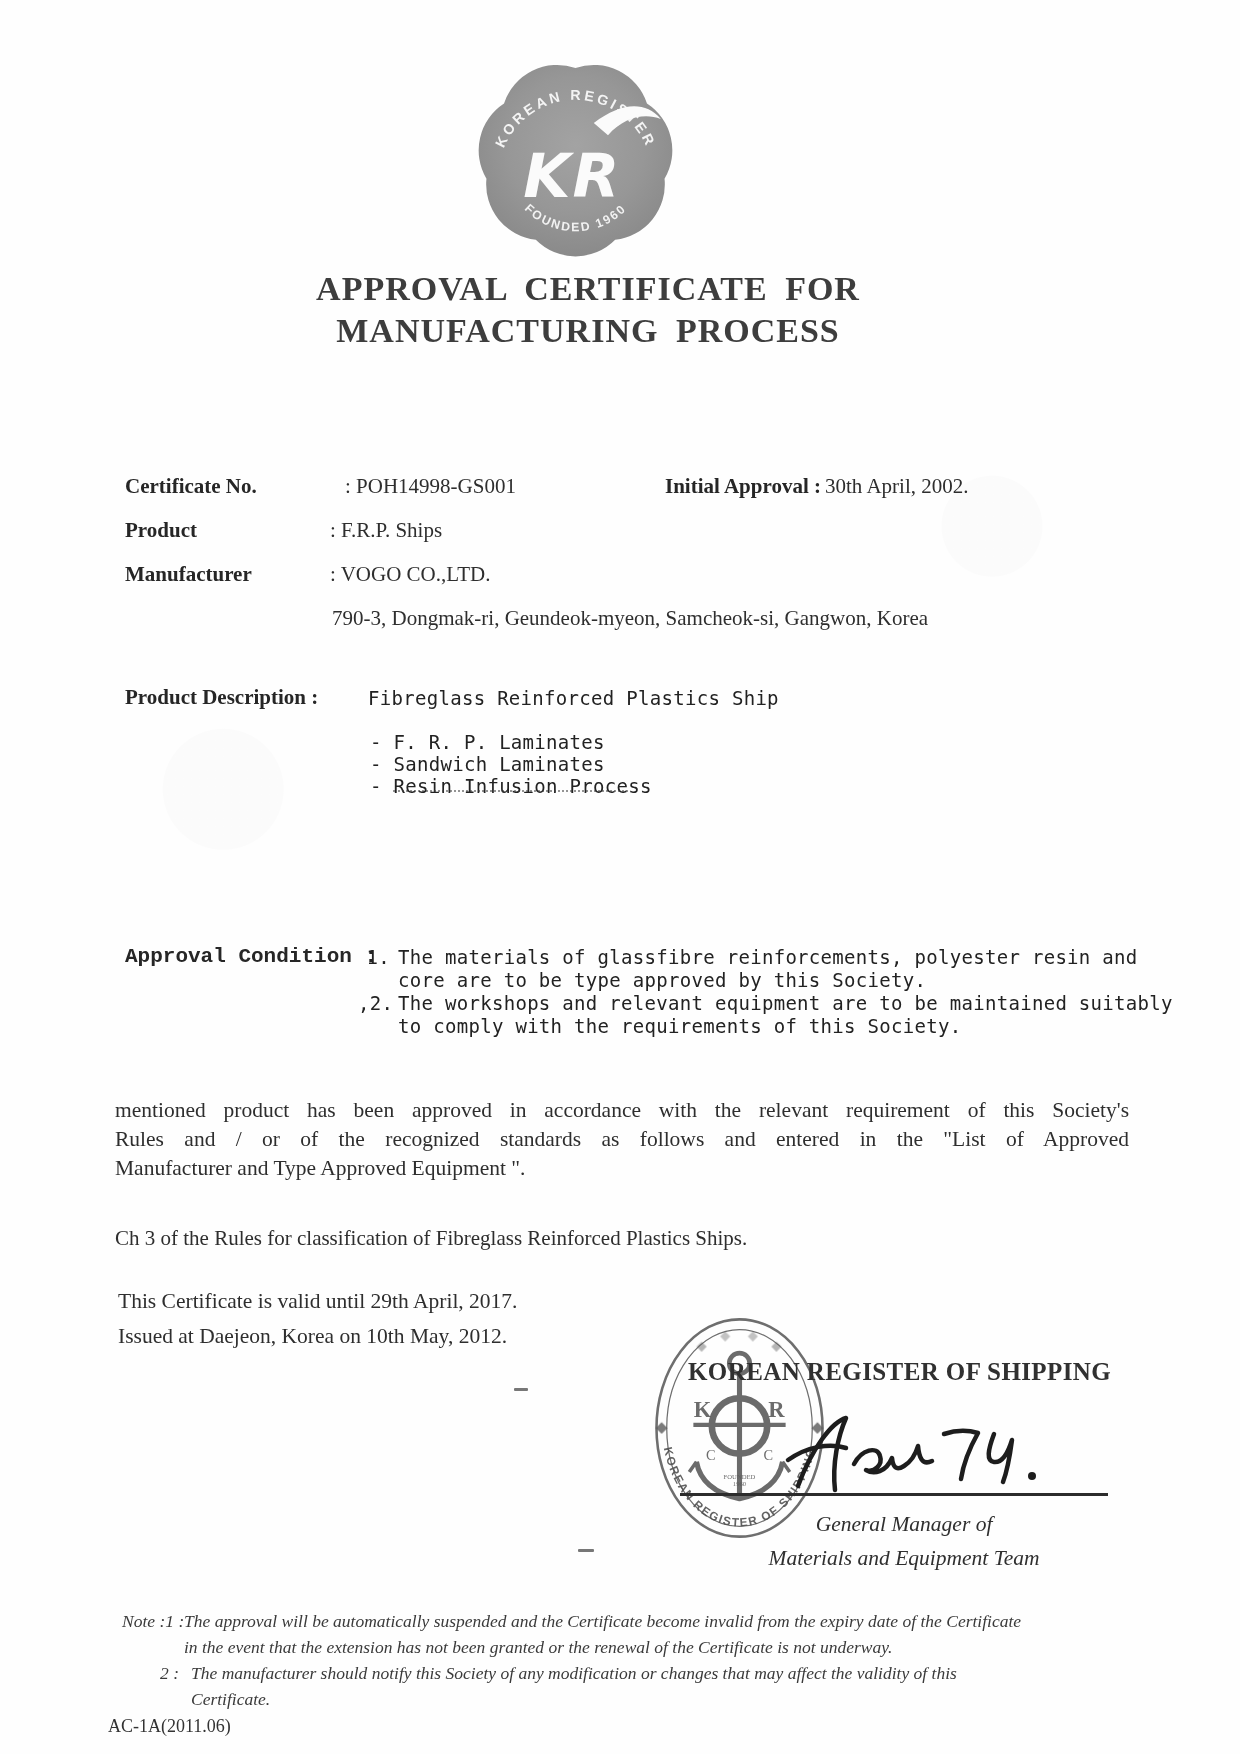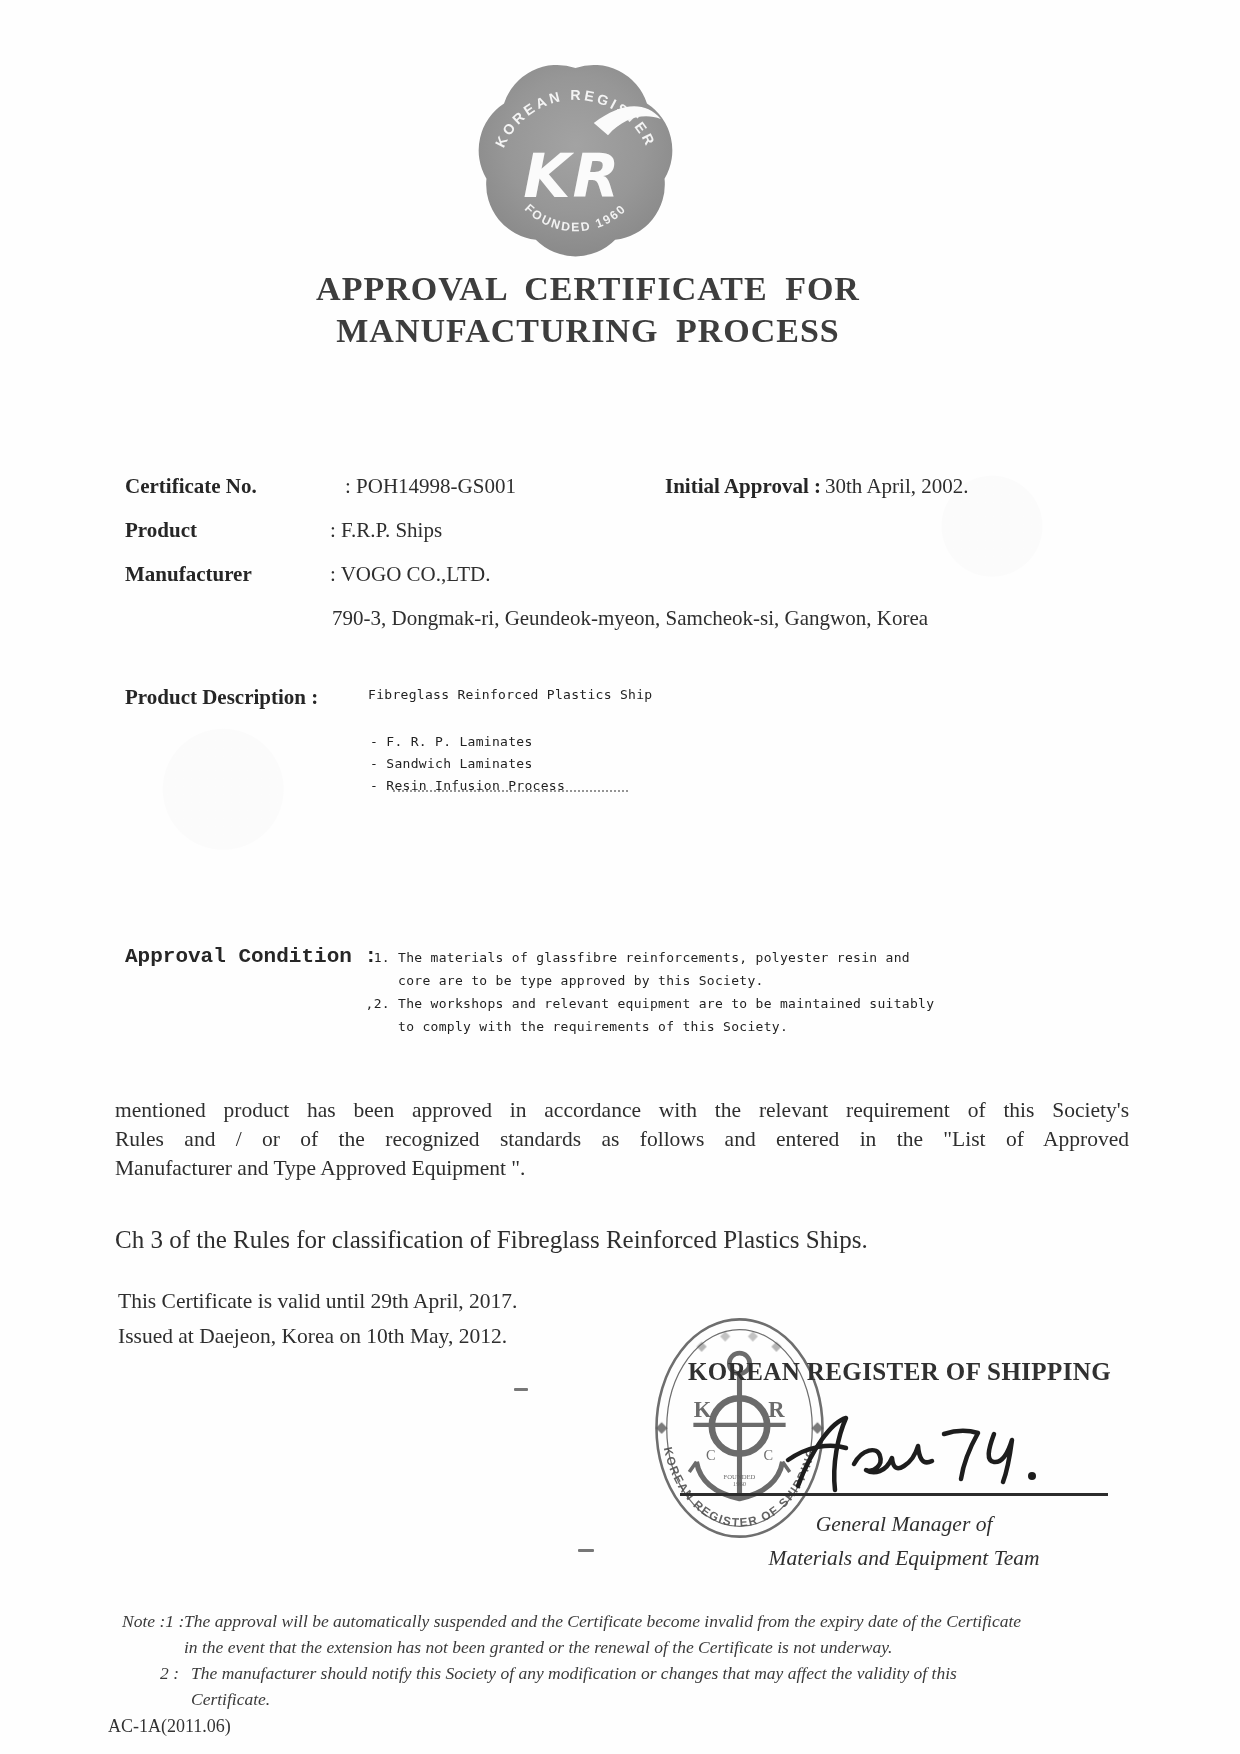--- a/index.html
+++ b/index.html
@@ -14,21 +14,21 @@
     position:absolute;left:0;top:0;width:1240px;height:1754px;
     background:
       radial-gradient(circle at 18% 45%, rgba(0,0,0,0.012) 0 60px, transparent 61px),
       radial-gradient(circle at 80% 30%, rgba(0,0,0,0.012) 0 50px, transparent 51px),
       #fefefe;
   }
   .abs{position:absolute;}
   
   .lbl{font-weight:bold;font-size:21px;color:#262626;}
   .val{font-size:21px;color:#2e2e2e;}
-  .mono{font-family:"DejaVu Sans Mono", monospace;font-size:13px;color:#222;letter-spacing:0.3px;}
+  .mono{font-family:"DejaVu Sans Mono", monospace;font-size:19px;color:#222;letter-spacing:0.3px;}
   .title-line{font-weight:bold;font-size:34px;letter-spacing:1px;word-spacing:8px;color:#3d3d3d;text-align:center;width:1120px;padding-left:28px;}
   .certify-line{font-size:21.5px;color:#2e2e2e;width:1014px;text-align:justify;text-align-last:justify;line-height:29px;}
   .certify-line.last{text-align-last:left;}
   .certify-lead{font-weight:bold;word-spacing:10px;letter-spacing:0.5px;color:#303030;}
   .note-line{font-style:italic;font-size:17.5px;color:#3a3a3a;line-height:26px;}
   .sig-title{font-style:italic;font-size:21.5px;color:#2f2f2f;text-align:center;width:420px;}
   .artifact-dash{background:#4a4a4a;height:3px;border-radius:1px;opacity:.75;}
   .artifact-dots{border-top:2px dotted rgba(60,60,60,.55);width:235px;height:0;}
   .kr-head{font-weight:bold;font-size:25px;letter-spacing:0.4px;color:#303030;white-space:nowrap;}
   .sig-line{background:#2c2c2c;height:3px;}
@@ -101,21 +101,21 @@
       <div class="mono">The workshops and relevant equipment are to be maintained suitably</div>
       <div class="mono">to comply with the requirements of this Society.</div>
     </div>
   </div>
 
   <div class="abs" style="left:115px;top:1096px;">
     <div class="certify-line">mentioned product has been approved in accordance with the relevant requirement of this Society's</div>
     <div class="certify-line">Rules and / or of the recognized standards as follows and entered in the "List of Approved</div>
     <div class="certify-line last">Manufacturer and Type Approved Equipment ".</div>
   </div>
-  <div class="abs val" style="left:115px;top:1226px;font-size:25px;">Ch 3 of the Rules for classification of Fibreglass Reinforced Plastics Ships.</div>
+  <div class="abs val" style="left:115px;top:1226px;font-size:21px;">Ch 3 of the Rules for classification of Fibreglass Reinforced Plastics Ships.</div>
 
   <div class="abs val" style="left:118px;top:1289px;font-size:21.5px;text-align:right;">This Certificate is valid until 29th April, 2017.</div>
   <div class="abs val" style="left:118px;top:1324px;font-size:21.5px;">Issued at Daejeon, Korea on 10th May, 2012.</div>
 
   <div class="abs artifact-dash" style="left:514px;top:1388px;width:14px;"></div>
   <div class="abs artifact-dash" style="left:578px;top:1549px;width:16px;"></div>
 
   <div class="abs" style="left:637px;top:1310px;width:205px;height:236px;">
     <svg width="205" height="236" viewBox="0 0 200 230">
       <defs>

